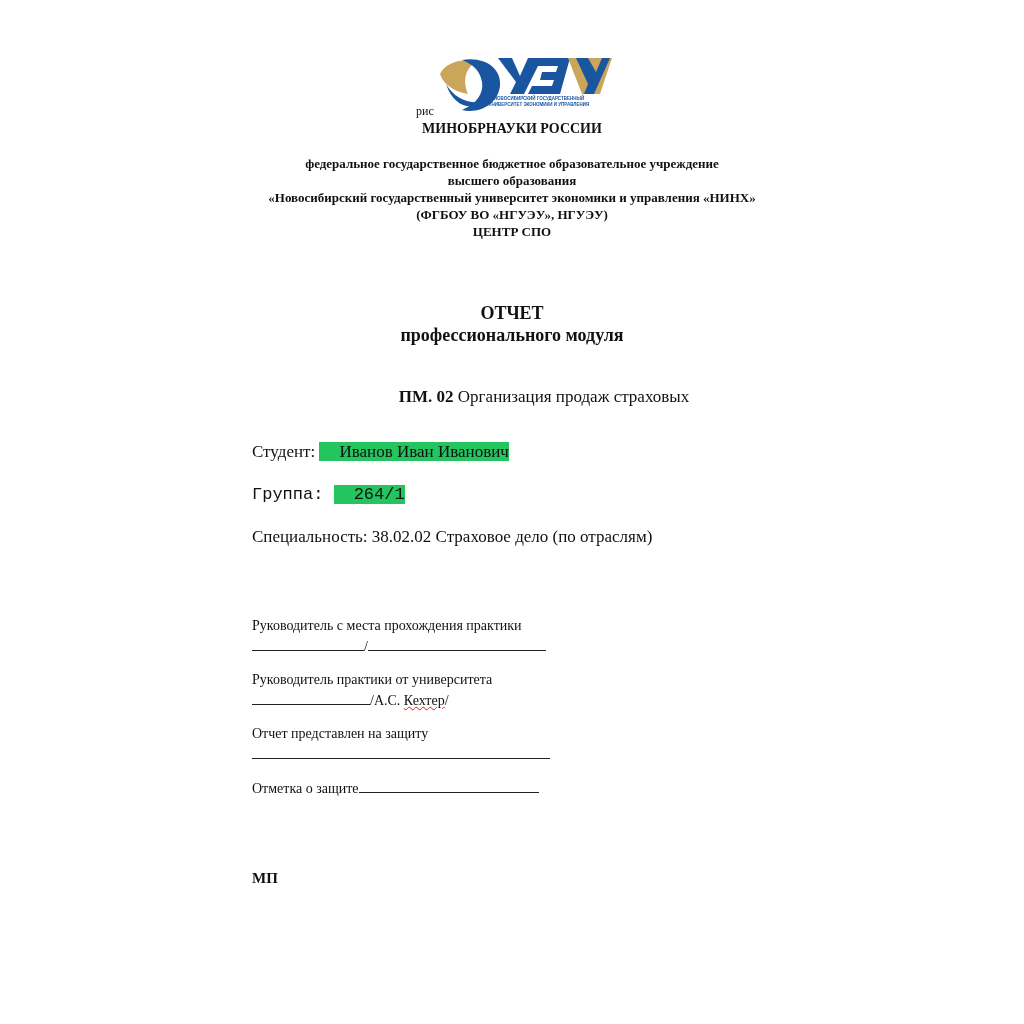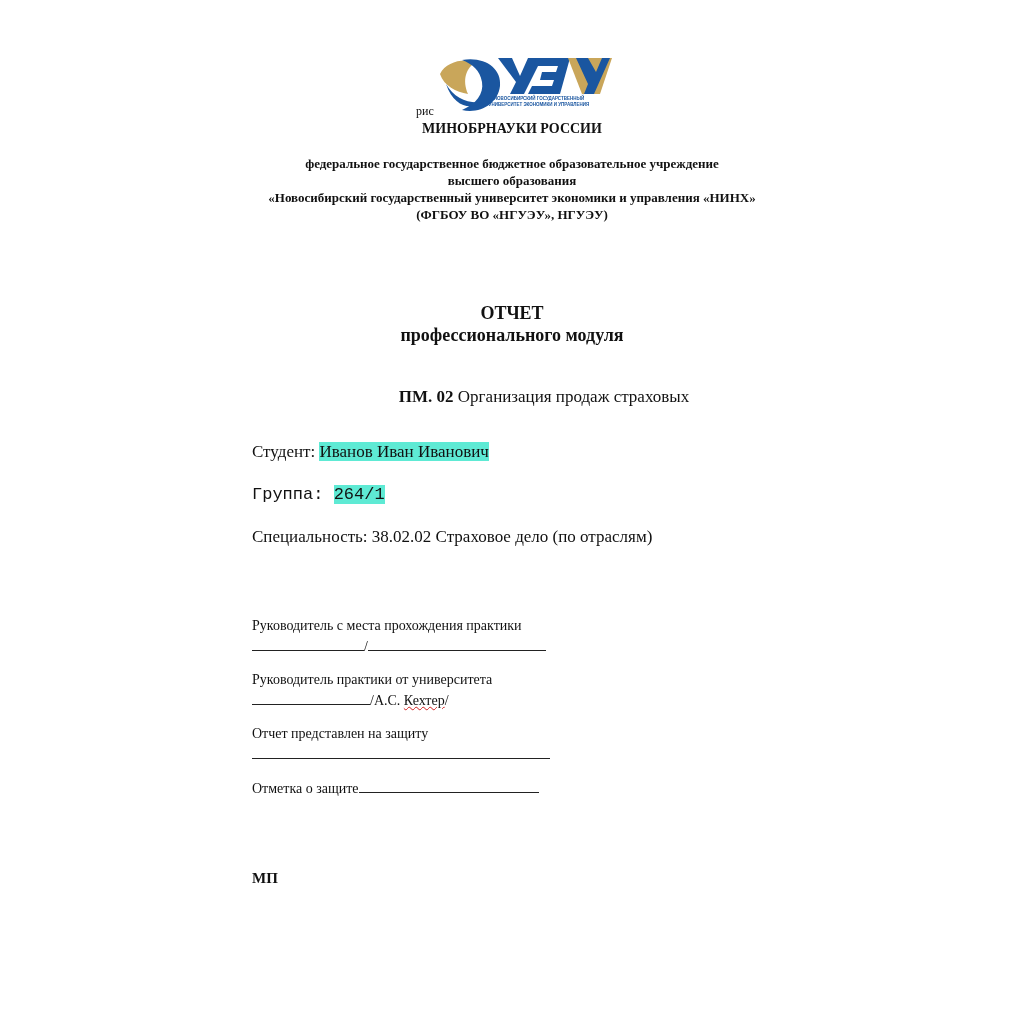--- a/index.html
+++ b/index.html
@@ -1,21 +1,21 @@
 <!DOCTYPE html>
 <html><head>
   <meta charset="utf-8">
   <style>
     html, body { margin: 0; padding: 0; background: #ffffff; }
     body { width: 1024px; height: 1024px; position: relative; overflow: hidden;
            font-family: "Liberation Serif", "DejaVu Serif", serif; color: #111; }
     .abs { position: absolute; }
     .center { left: 0; width: 1024px; text-align: center; }
     .b { font-weight: bold; }
-    .hl { background: #5eead4; }
+    .hl { background: #22c55e; padding-left: 20px; }
     .logo { left: 432px; top: 54px; width: 180px; height: 62px; }
     .ris { left: 416px; top: 104px; font-size: 12px; text-align: right; }
     .h1 { top: 121px; font-size: 14px; font-weight: bold; }
     .h2 { top: 155px; font-size: 13px; font-weight: bold; line-height: 17px; }
     .title { top: 302px; font-size: 18px; font-weight: bold; line-height: 22px; }
     .pm { top: 387px; font-size: 17px; margin-left: 32px; }
     .field { left: 252px; font-size: 17px; }
     .sig { left: 252px; font-size: 14px; line-height: 20px; }
     .line { display: inline-block; border-bottom: 1px solid #222; height: 14px; vertical-align: baseline; }
     .squiggle { text-decoration: underline wavy #d02020; text-decoration-thickness: 1px; }
@@ -46,20 +46,21 @@
 </div>
 
 <div class="abs ris">рис</div>
 
 <div class="abs center h1">МИНОБРНАУКИ РОССИИ</div>
 <div class="abs center h2">
   <div>федеральное государственное бюджетное образовательное учреждение</div>
   <div>высшего образования</div>
   <div>«Новосибирский государственный университет экономики и управления «НИНХ»</div>
   <div>(ФГБОУ ВО «НГУЭУ», НГУЭУ)</div>
+  <div>ЦЕНТР СПО</div>
 </div>
 
 <div class="abs center title">
   <div>ОТЧЕТ</div>
   <div>профессионального модуля</div>
 </div>
 <div class="abs center pm">
   <span class="b">ПМ. 02</span><span> Организация продаж страховых</span>
 </div>
 

